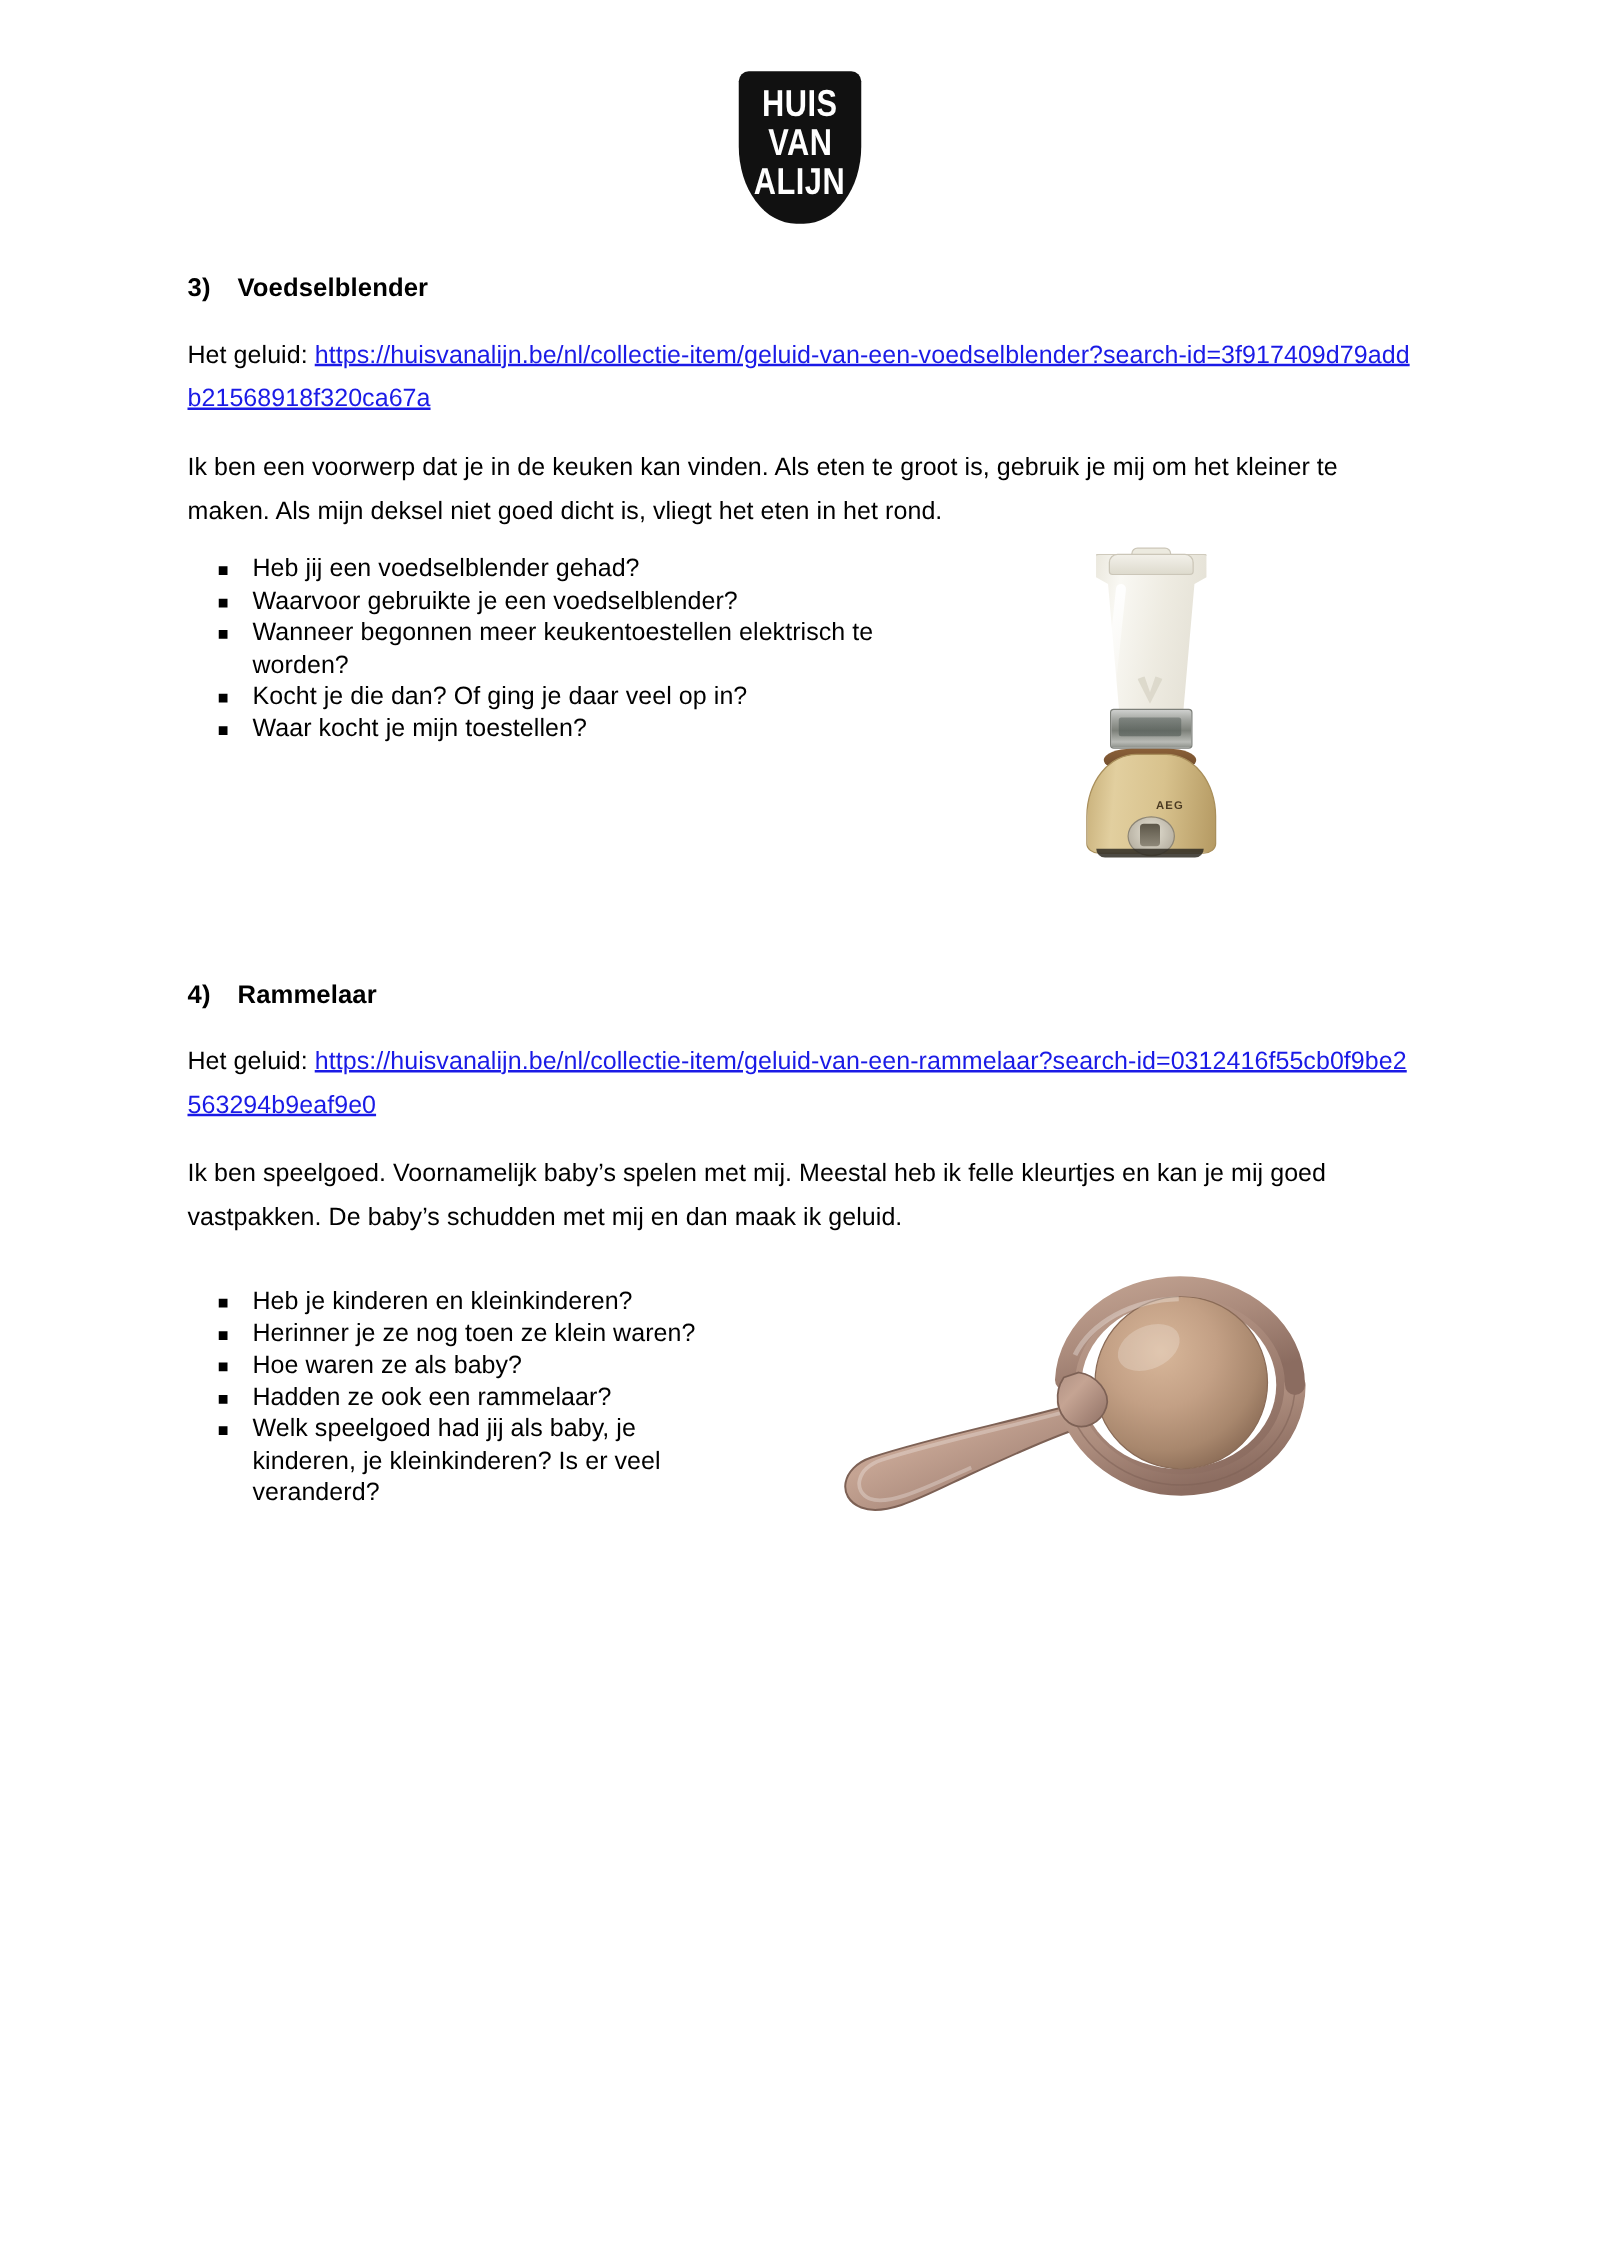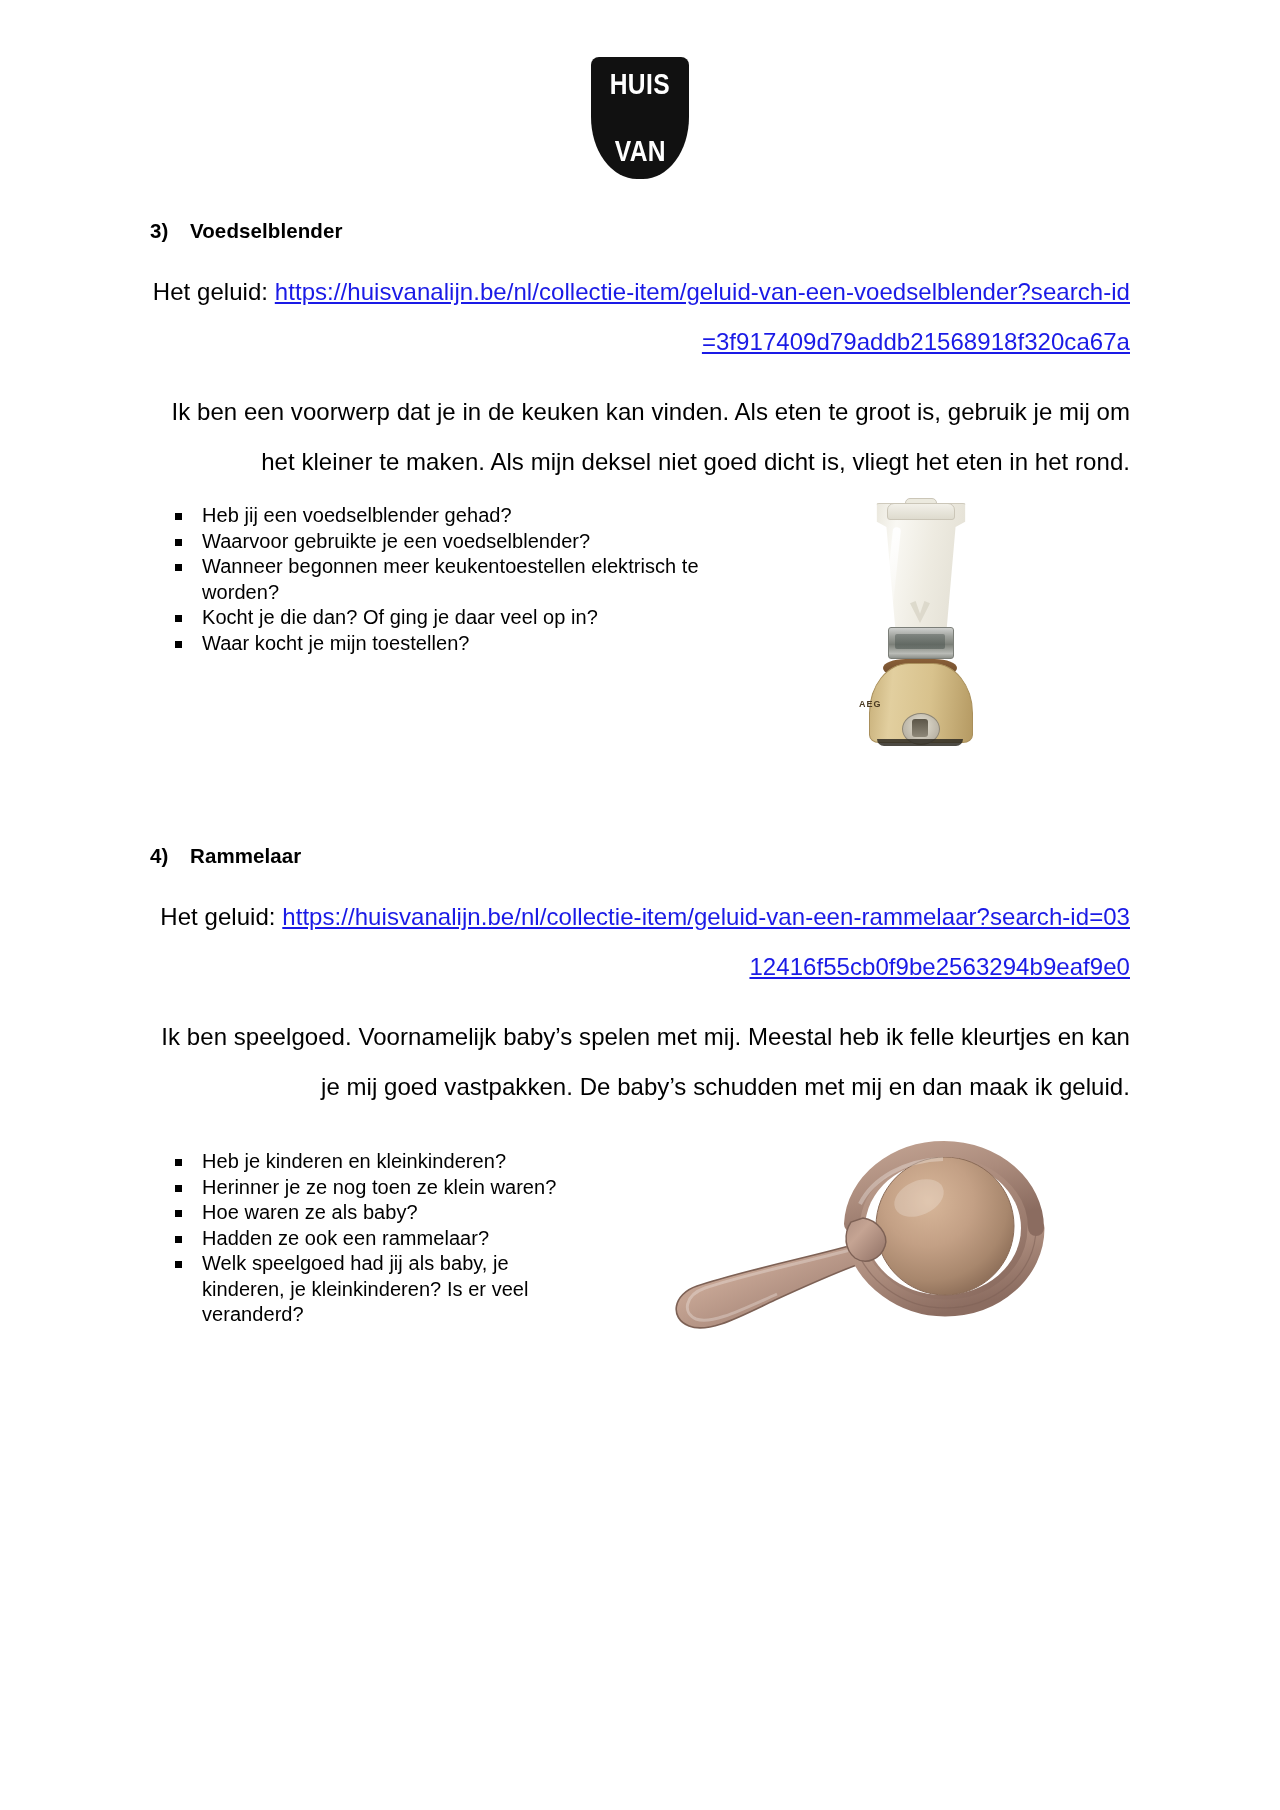--- a/index.html
+++ b/index.html
@@ -37,21 +37,20 @@
     height: 122px;
     background: #111111;
     border-radius: 8px 8px 46px 46px / 8px 8px 62px 62px;
     display: flex;
     flex-direction: column;
     align-items: center;
     justify-content: flex-start;
     padding-top: 11px;
     box-sizing: border-box;
     overflow: hidden;
-    gap: 36px;
   }
   .logo-line {
     color: #ffffff;
     font-family: "Liberation Sans Narrow", "Liberation Sans", sans-serif;
     font-weight: bold;
     font-size: 30px;
     line-height: 31px;
     letter-spacing: 0.5px;
     transform: scaleX(0.82);
     white-space: nowrap;
@@ -66,25 +65,24 @@
     letter-spacing: 0.1px;
   }
   .section-num {
     width: 40px;
     flex: 0 0 40px;
   }
   .section-title { }
 
   
   p.doc {
-    font-size: 24px;
-    line-height: 50px;
+    font-size: 20px;
+    line-height: 35px;
     margin: 0;
     letter-spacing: 0.05px;
-    text-align: right;
   }
   .link {
     color: #1a1ae6;
     text-decoration: underline;
     word-break: break-all;
     cursor: pointer;
   }
 
   
   ul.doc-list {
@@ -219,24 +217,24 @@
     position: absolute;
     left: 28px;
     top: 156px;
     width: 74px;
     height: 18px;
     background: linear-gradient(180deg, #8a6038, #6d4a2c);
     border-radius: 30px / 12px;
   }
   .bl-brand {
     position: absolute;
-    left: 4px;
+    left: 16px;
     top: 196px;
     width: 130px;
-    text-align: left;
+    text-align: center;
     font-size: 9px;
     font-weight: bold;
     letter-spacing: 1px;
     color: #4a3a22;
     font-family: "Liberation Sans", sans-serif;
   }
   .bl-dial {
     position: absolute;
     left: 47px;
     top: 210px;

